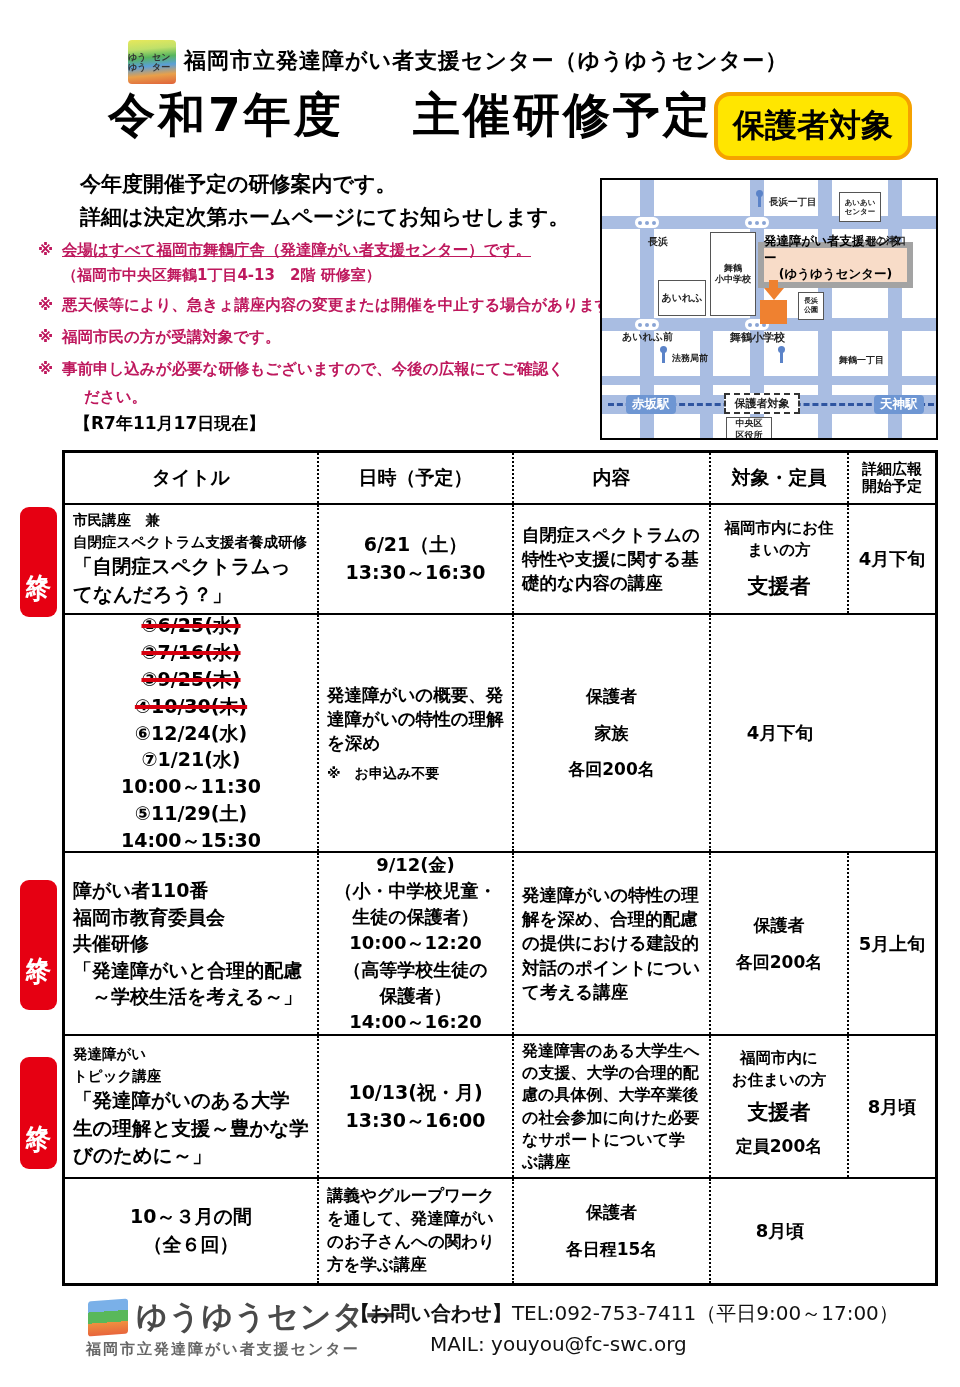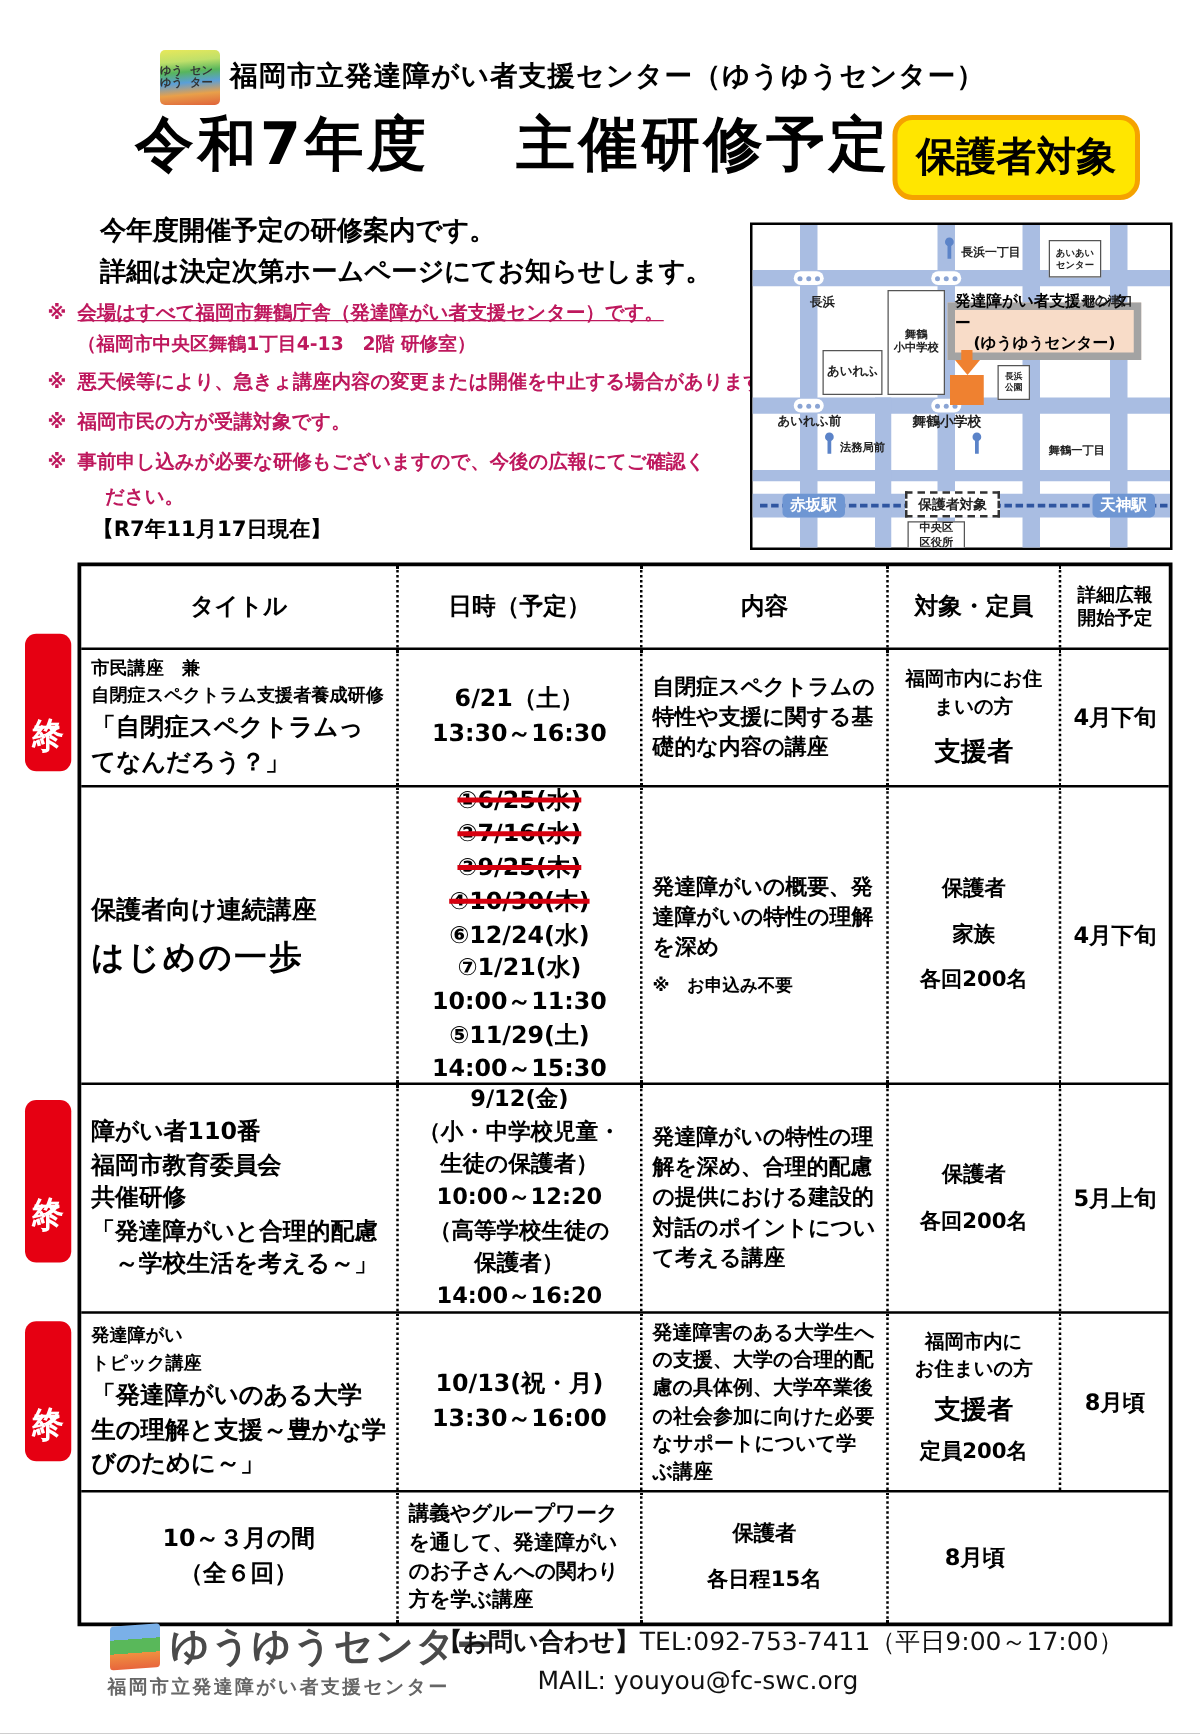--- a/index.html
+++ b/index.html
@@ -71,21 +71,21 @@
   .bus::before { content:''; position:absolute; left:1px; top:0; width:7px; height:7px; border-radius:50%; background:#5b83c8; }
   .bus::after { content:''; position:absolute; left:3px; top:6px; width:2.5px; height:11px; background:#5b83c8; }
   .bus1 { left:153px; top:10px; } .bus2 { left:57px; top:166px; } .bus3 { left:175px; top:166px; }
   .m-station { background:#6e96d3; color:#fff; border-radius:4px; font-size:12.5px; font-weight:bold; padding:1px 6px; white-space:nowrap; }
   .m-akasaka { left:24px; top:215px; } .m-tenjin { left:272px; top:215px; }
 
   
   .table { position:absolute; left:62px; top:450px; width:876px; border:3px solid #000; background:#fff; }
   .trow { display:grid; grid-template-columns:254px 195px 197px 138px 86px; border-bottom:2px solid #000; }
   .trow:last-child { border-bottom:none; }
-  .thead { height:67px; }
+  .thead { height:52px; }
   .r1 { height:110px; } .r2 { height:238px; } .r3 { height:183px; } .r4 { height:143px; } .r5 { height:104px; }
   .c { border-right:2px dotted #000; display:flex; flex-direction:column; justify-content:center; align-items:center;
     text-align:center; padding:6px 8px; color:#000; overflow:hidden; }
   .c:last-child { border-right:none; }
   .c-left { align-items:flex-start; text-align:left; padding-left:8px; }
   .hcell { font-size:19px; font-weight:bold; white-space:pre-line; line-height:1.15; }
   .hcell.small { font-size:15px; }
   .t-sub { font-size:14.5px; font-weight:bold; line-height:1.5; white-space:pre-line; }
   .t-main { font-size:19.5px; font-weight:bold; line-height:1.4; }
   .t-main2 { font-size:26px; font-weight:900; letter-spacing:2px; margin-top:6px; }
@@ -240,24 +240,20 @@
       <div class="c">
         <div class="tg-sub">福岡市内にお住まいの方</div>
         <div class="tg-main">支援者</div>
       </div>
       <div class="c">
         <div class="pr">4月下旬</div>
       </div>
     </div>
 
     <div class="trow r2">
-      <div class="c c-left">
-        <div class="t-sub" style="font-size:20px">保護者向け連続講座</div>
-        <div class="t-main t-main2">はじめの一歩</div>
-      </div>
       <div class="c">
         <div class="dtline struck">①6/25(水)</div>
         <div class="dtline struck">②7/16(水)</div>
         <div class="dtline struck">③9/25(木)</div>
         <div class="dtline struck">④10/30(木)</div>
         <div class="dtline">⑥12/24(水)</div>
         <div class="dtline">⑦1/21(水)</div>
         <div class="dtline">10:00～11:30</div>
         <div class="gap"></div>
         <div class="dtline">⑤11/29(土)</div>

